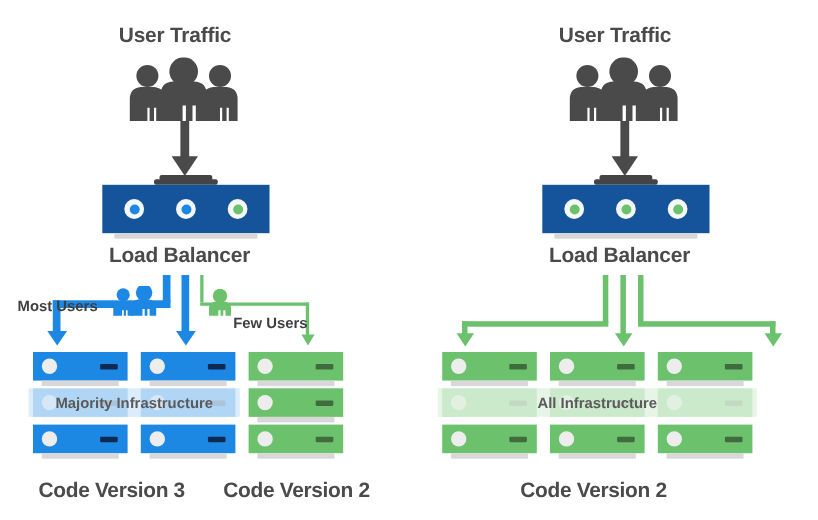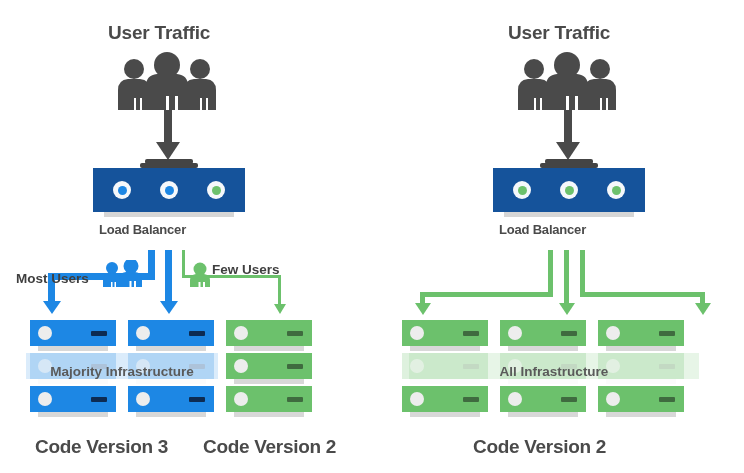--- a/index.html
+++ b/index.html
@@ -5,21 +5,21 @@
   html,body{margin:0;padding:0;background:#ffffff;}
   body{width:744px;height:473px;position:relative;overflow:hidden;
        font-family:"Liberation Sans","DejaVu Sans",sans-serif;}
   .stage{position:absolute;inset:0;}
   .panel{position:absolute;top:0;height:336px;width:372px;}
   .panel-left{left:0;}
   .panel-right{left:372px;}
 
   .txt{position:absolute;color:#4a4a4a;font-weight:bold;white-space:nowrap;}
   .title-traffic{font-size:19px;letter-spacing:-0.2px;}
-  .title-lb{font-size:13px;letter-spacing:-0.2px;}
+  .title-lb{font-size:19px;letter-spacing:-0.2px;}
   .title-version{font-size:19px;letter-spacing:-0.3px;}
 
   
   .people{position:absolute;}
   .people svg{display:block;}
 
   
   .arrow-dark{position:absolute;}
 
   
@@ -41,24 +41,24 @@
   .srv .disc{position:absolute;left:8px;top:6px;width:14px;height:14px;border-radius:50%;background:#ededed;}
   .srv .dash{position:absolute;right:9px;top:11px;width:16px;height:5px;border-radius:1px;}
   .srv.blue .body{background:#1d87e4;}
   .srv.blue .dash{background:#0d2b52;}
   .srv.green .body{background:#6cc16c;}
   .srv.green .dash{background:#3f6b3f;}
   .srv.faded{opacity:0.22;}
   .srv.faded .foot{opacity:0.5;}
 
   
-  .band{position:absolute;display:flex;align-items:flex-end;justify-content:center;}
+  .band{position:absolute;display:flex;align-items:center;justify-content:center;}
   .band span{font-size:13.5px;font-weight:bold;color:#5a5a5a;white-space:nowrap;}
   .band-blue{background:rgba(29,135,228,0.16);}
-  .band-green{background:rgba(108,193,108,0.16);margin-left:11px;}
+  .band-green{background:rgba(108,193,108,0.16);}
 
   
   .badge{position:absolute;}
   .badge svg{display:block;}
   .label-chip{position:absolute;font-size:13.5px;font-weight:bold;color:#3f3f3f;white-space:nowrap;}
 </style>
 </head>
 <body>
 
 <div class="stage">
@@ -131,21 +131,21 @@
     </div>
 
     <div class="badge" style="left:189px;top:262px;">
       <svg width="22" height="26" viewBox="0 0 22 26">
         <g fill="#6cc16c">
           <circle cx="11" cy="7" r="6.5"></circle>
           <path d="M1 25 L1 18 q0-5 6-6 l8 0 q6 1 6 6 l0 7 l-5 0 l0-5 l-2 0 l0 5 l-2.5 0 l0-5 l-2 0 l0 5 z"></path>
         </g>
       </svg>
     </div>
-    <div class="label-chip" style="left:212px;top:262px;">Few Users</div>
+    <div class="label-chip" style="left:212px;top:286px;">Few Users</div>
 
     <div class="srv blue" style="left:30px;top:320px;">
       <div class="body"></div>
         <div class="disc"></div>
         <div class="dash"></div>
         <div class="foot"></div>
       </div>
     <div class="srv blue faded" style="left:30px;top:353px;">
       <div class="body"></div>
         <div class="disc"></div>

